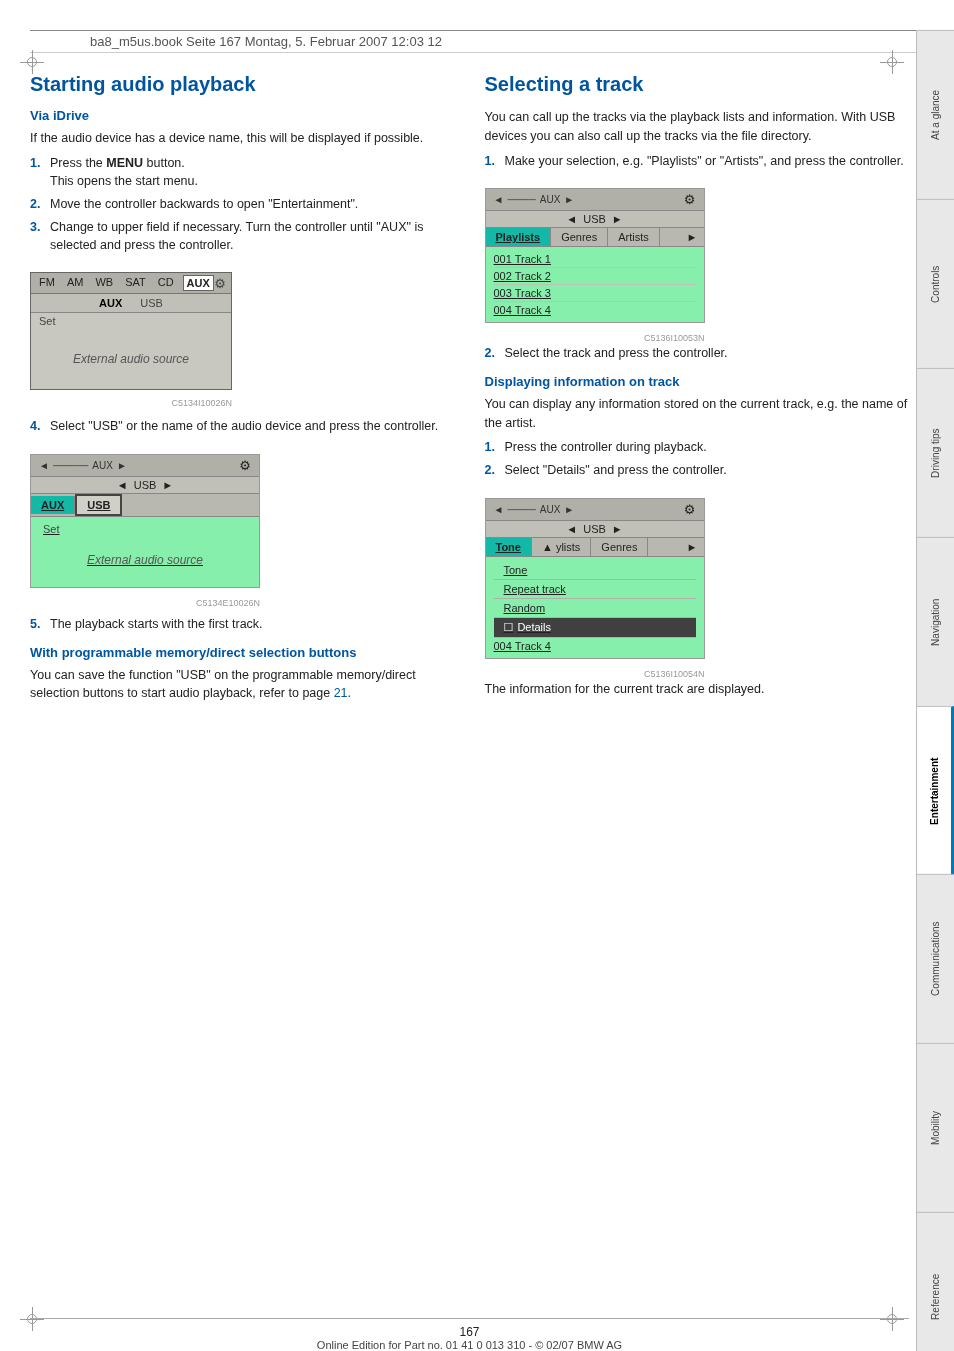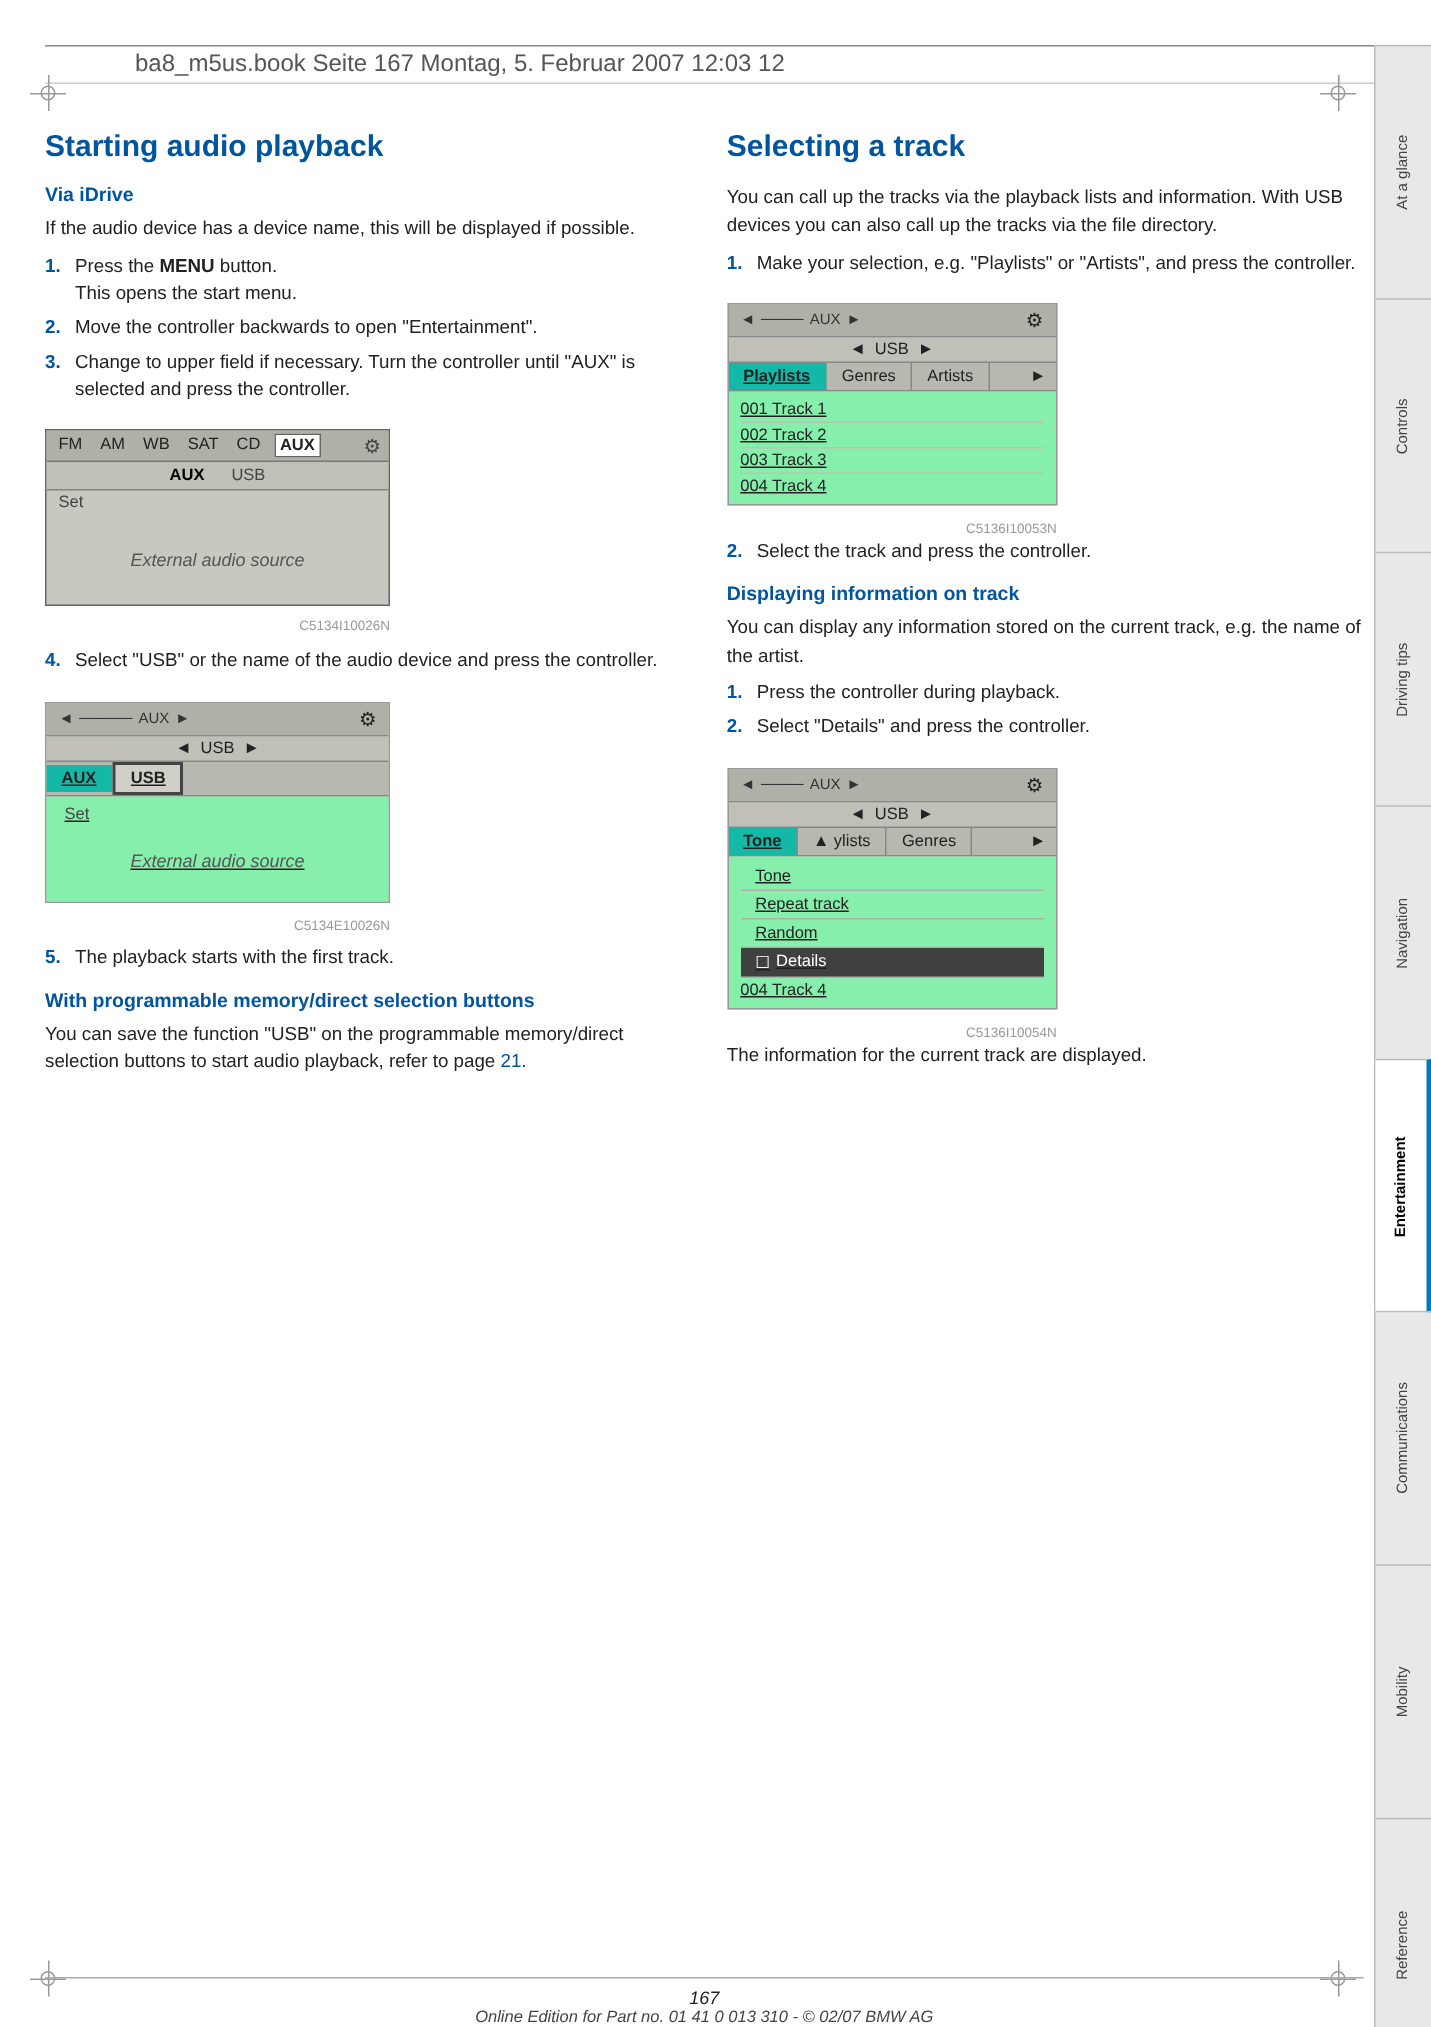--- a/index.html
+++ b/index.html
@@ -19,26 +19,26 @@
       min-height: 1351px;
       position: relative;
       background: #fff;
     }
 
     
     .top-bar {
       border-top: 1.5px solid #888;
       border-bottom: 1px solid #ccc;
       padding: 3px 60px;
-      font-size: 16px;
+      font-size: 13px;
       color: #555;
       display: flex;
       align-items: center;
       gap: 8px;
-      margin: 30px 30px 11px 30px;
+      margin: 30px 30px 0 30px;
     }
 
     
     .side-tabs {
       position: absolute;
       right: 0;
       top: 0;
       width: 38px;
       height: 1351px;
       background: #e8e8e8;
@@ -228,21 +228,21 @@
       color: #555;
       font-style: italic;
     }
 
     
     .screen-large {
       border: 1.5px solid #666;
       background: #c8c8c0;
       margin: 10px 0;
       position: relative;
-      width: 230px;
+      width: 202px;
     }
     .screen-large-nav {
       display: flex;
       align-items: center;
       justify-content: space-between;
       background: #b0b0a8;
       border-bottom: 1px solid #777;
       padding: 2px 5px;
       font-size: 11px;
     }
@@ -317,21 +317,20 @@
     .page-footer {
       position: absolute;
       bottom: 30px;
       left: 30px;
       right: 45px;
       text-align: center;
       font-size: 11px;
       color: #444;
       border-top: 1px solid #aaa;
       padding-top: 6px;
-      font-style: italic;
     }
     .page-number {
       font-size: 12px;
       color: #222;
     }
 
     
     .corner-tl { position: absolute; top: 20px; left: 20px; }
     .corner-tr { position: absolute; top: 20px; right: 50px; }
     .corner-bl { position: absolute; bottom: 50px; left: 20px; }

